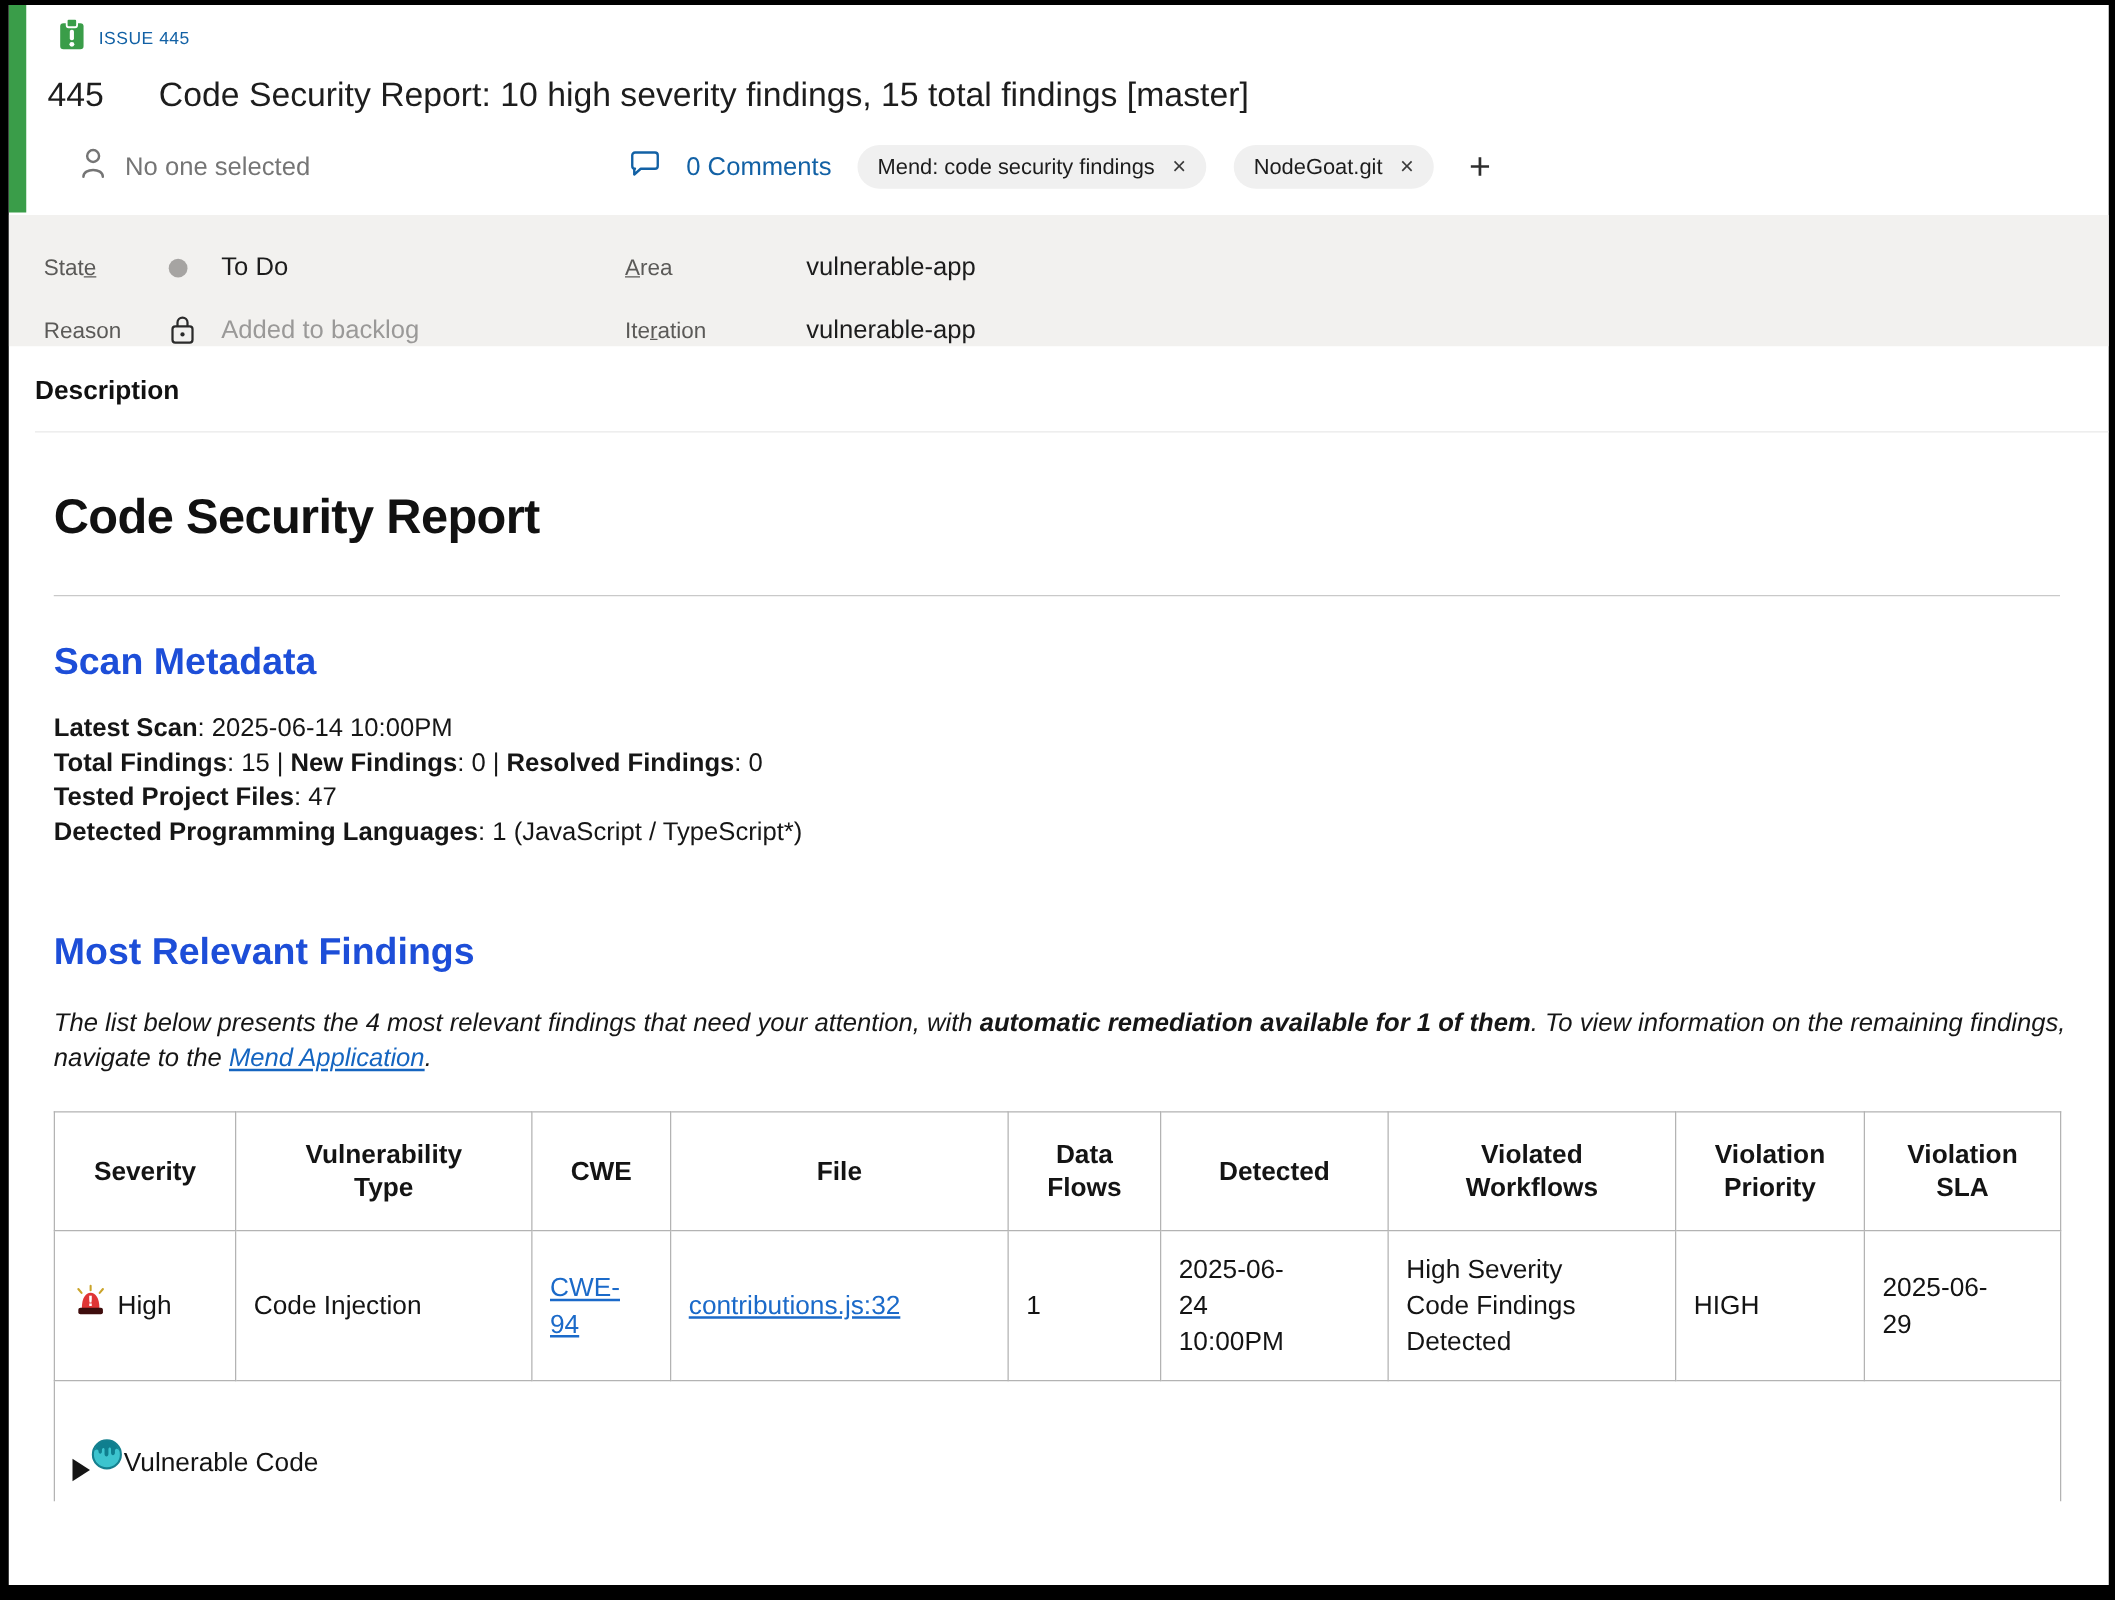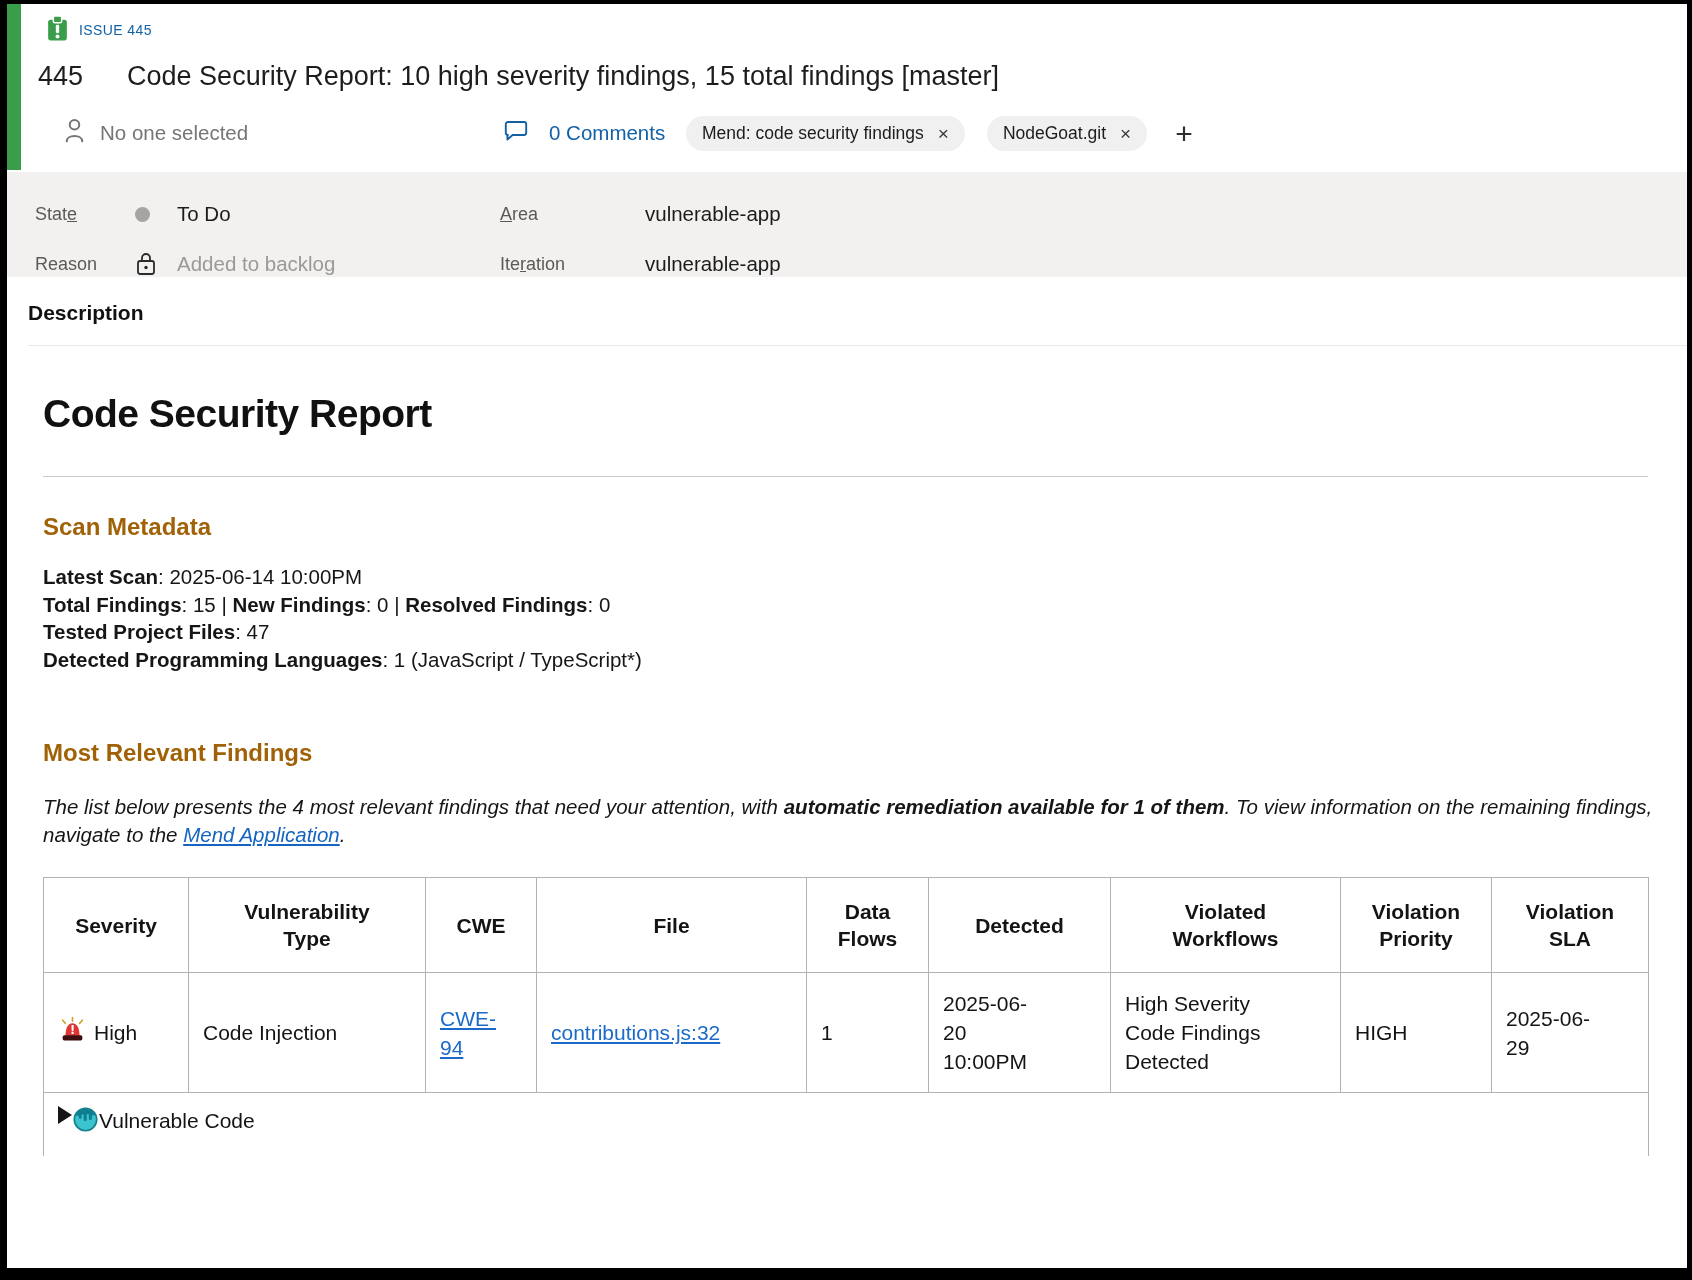--- a/index.html
+++ b/index.html
@@ -37,41 +37,41 @@
   .fcol-right .flabel { margin-left:33px; width:145px; }
   .state-dot { width:15px; height:15px; border-radius:50%; background:#a6a4a2; display:inline-block; }
 
   
   .desc-head { padding:24px 0 0 21px; font-size:21px; font-weight:700; color:#111; }
   .desc-divider { border:none; border-top:1px solid #e9e9e9; margin:20px 0 0 21px; }
 
   .doc { padding:28px 30px 0 36px; }
   .doc h1 { font-size:39px; margin:18px 0 0 0; letter-spacing:-.5px; color:#111; }
   .doc-rule { border:none; border-top:1px solid #c9c9c9; width:1605px; margin:40px 0 0 0; }
-  .doc h2 { font-size:24px; margin:36px 0 0 0; color:#a16207; }
+  .doc h2 { font-size:30px; margin:36px 0 0 0; color:#1d4ed8; }
   .meta-lines { margin-top:22px; font-size:20.5px; line-height:27.5px; color:#161616; }
   .findings-h2 { margin-top:66px !important; }
   .intro { margin-top:26px; font-style:italic; font-size:20.5px; line-height:28px; max-width:1610px; color:#161616; }
   .intro .b { font-weight:700; }
   .intro a { color:#1565c0; }
 
   
   table.findings { border-collapse:collapse; table-layout:fixed; width:1605px; margin-top:28px; font-size:21px; color:#141414; }
   table.findings th, table.findings td { border:1px solid #b3b3b3; }
   table.findings th { font-weight:700; text-align:center; vertical-align:middle; padding:20px 6px; line-height:27px; }
   table.findings td { vertical-align:middle; padding:16px 14px; line-height:29px; }
   .thw { display:inline-block; }
   .w-vt { max-width:130px; } .w-vw { max-width:125px; } .w-vp { max-width:95px; }
   .w-df { max-width:60px; }  .w-sla { max-width:95px; }
   .cell-narrow { display:inline-block; }
   .n-cwe { max-width:55px; } .n-det { max-width:100px; } .n-vw { max-width:150px; } .n-sla { max-width:95px; }
   td a { color:#1b6ac9; }
   .sev-cell { display:flex; align-items:center; gap:7px; }
   tr.expander td { border-bottom:none; height:62px; vertical-align:top; padding-top:13px; }
-  .expander-line { display:flex; align-items:flex-start; cursor:pointer; }
+  .expander-line { display:flex; align-items:flex-end; cursor:pointer;margin-top:32px; }
   .tri { width:0; height:0; border-left:14px solid #151515; border-top:9px solid transparent; border-bottom:9px solid transparent; display:inline-block; }
 </style>
 </head>
 <body>
 
 <div class="frame">
   <div class="green-bar"></div>
 
   <div class="header">
     <div class="issue-row">
@@ -207,21 +207,21 @@
                 <rect x="4.5" y="18.5" width="19" height="5" rx="1.6" fill="#3f0d0d"></rect>
               </svg>
             </span>
             <span>High</span>
           </span>
         </td>
         <td>Code Injection</td>
         <td><a href="#" class="cell-narrow n-cwe">CWE-94</a></td>
         <td><a href="#">contributions.js:32</a></td>
         <td>1</td>
-        <td><span class="cell-narrow n-det">2025-06-20 10:00PM</span></td>
+        <td><span class="cell-narrow n-det">2025-06-24 10:00PM</span></td>
         <td><span class="cell-narrow n-vw">High Severity Code Findings Detected</span></td>
         <td>HIGH</td>
         <td><span class="cell-narrow n-sla">2025-06-29</span></td>
       </tr>
       <tr class="expander">
         <td colspan="9">
           <span class="expander-line">
             <span class="tri"></span>
             <span>
               <svg width="27" height="27" viewBox="0 0 26 26">

